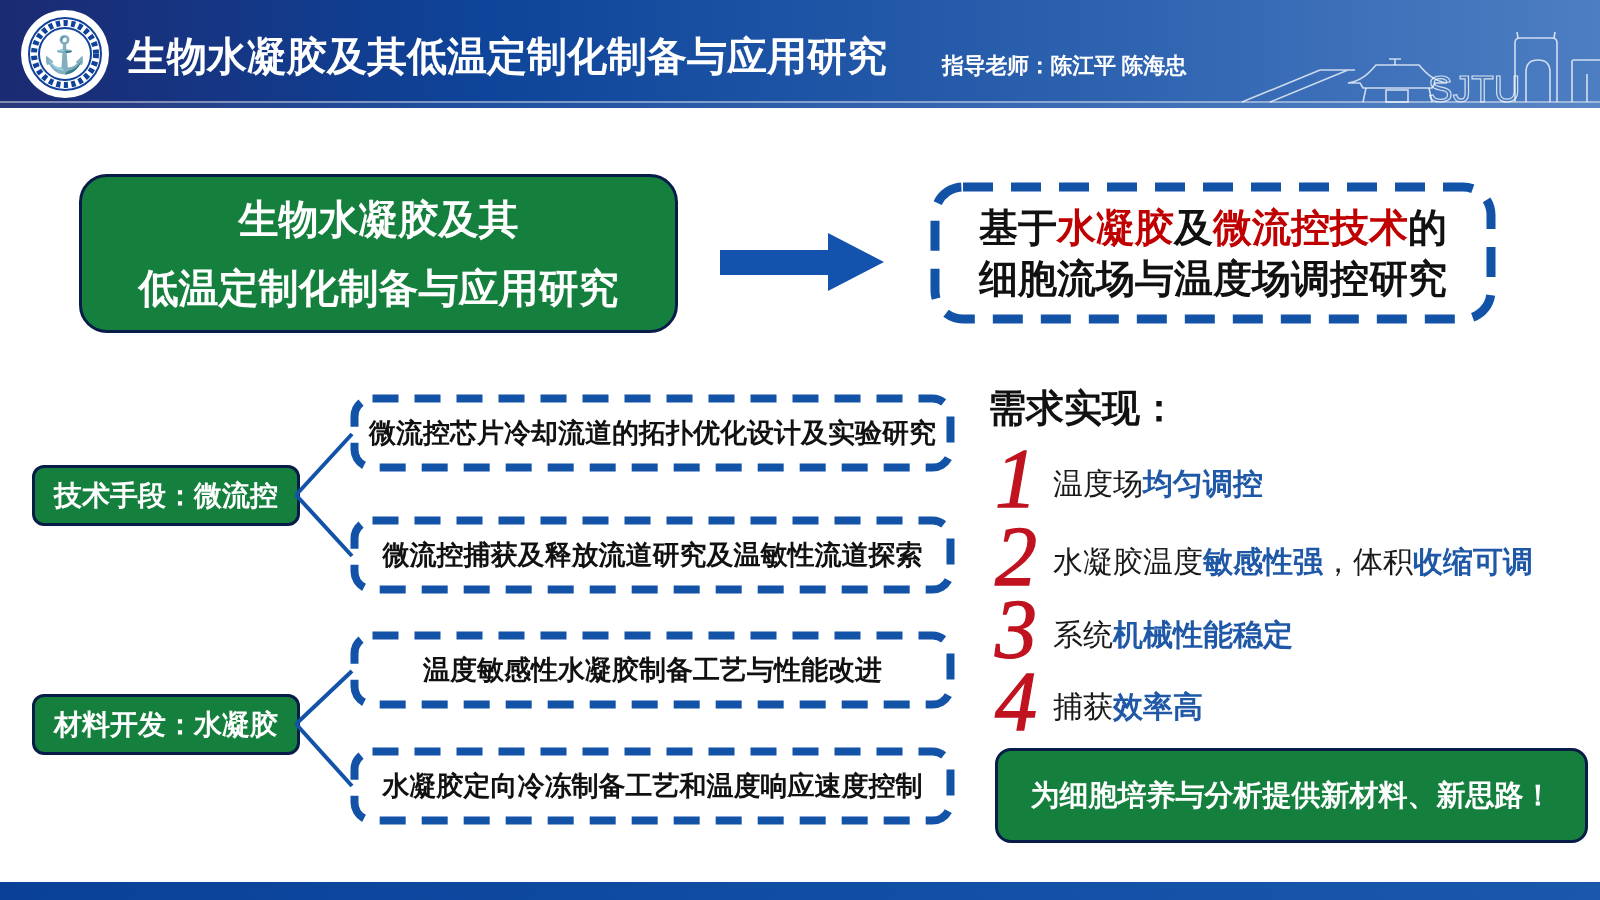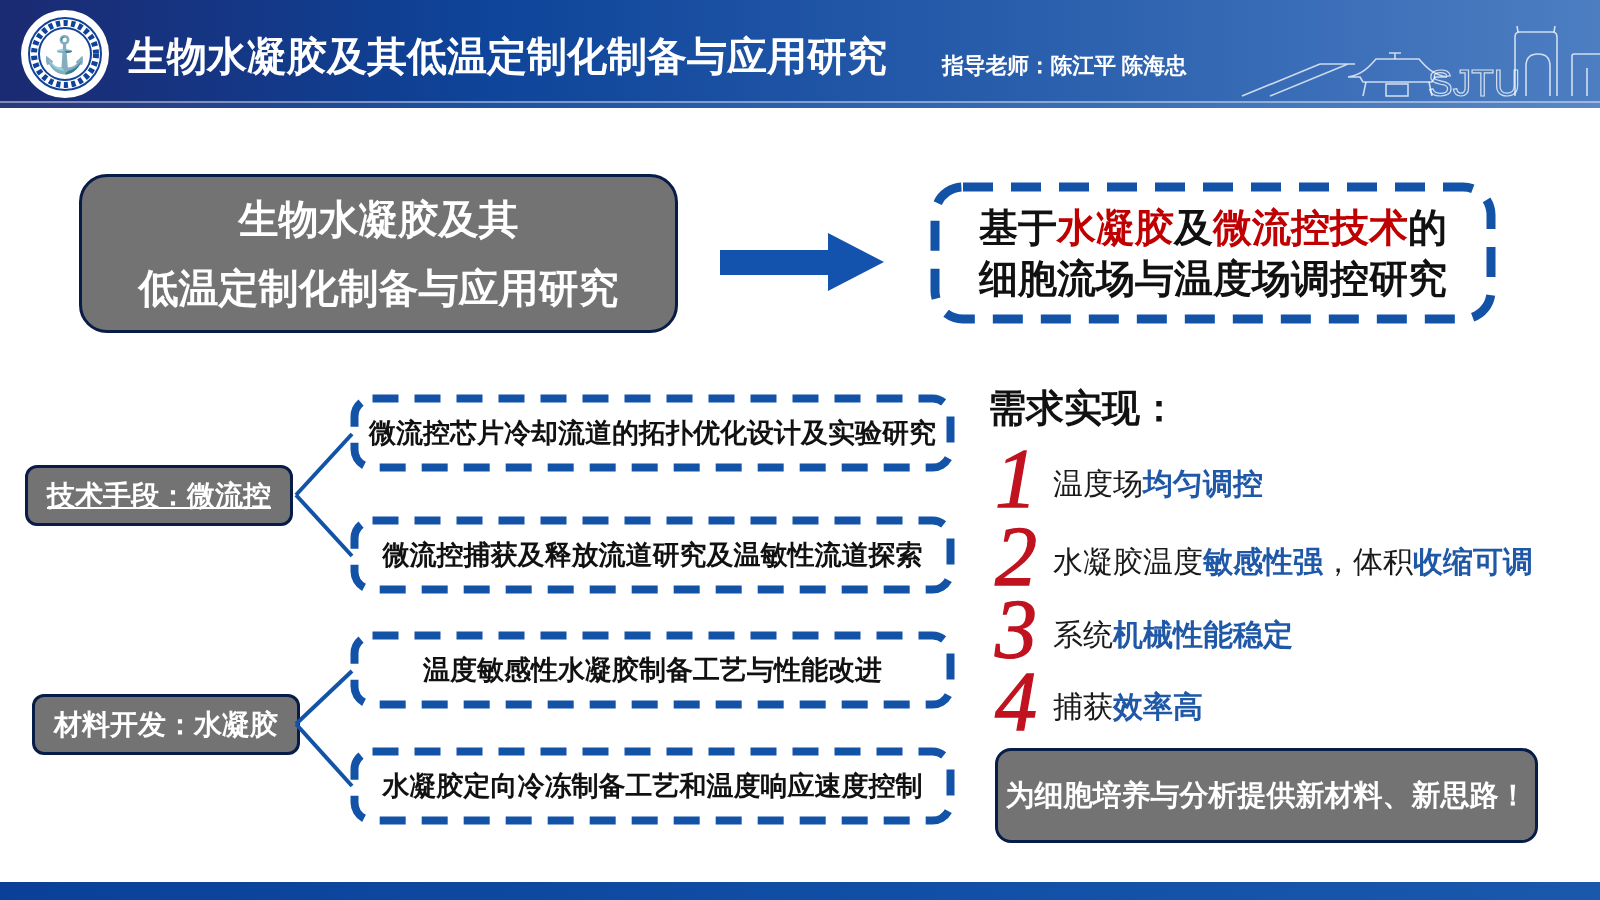--- a/index.html
+++ b/index.html
@@ -10,31 +10,31 @@
     background:linear-gradient(90deg,#1b2a72 0%, #0e4499 30%, #2e63b0 70%, #4d7ec2 100%); }
   .header-line { position:absolute; left:0; top:101px; width:1600px; height:1.5px;
     background:rgba(255,255,255,0.45); }
   .header-strip { position:absolute; left:0; top:102.5px; width:1600px; height:5.5px;
     background:rgba(255,255,255,0.07); }
   .logo { position:absolute; left:20px; top:9px; width:90px; height:90px; }
   .title { position:absolute; left:127px; top:34px; color:#fff; font-size:40px;
     line-height:44px; font-weight:bold; white-space:nowrap; }
   .credits { position:absolute; left:942px; top:37px; color:#fff; font-size:22px;
     font-weight:bold; line-height:31px; white-space:nowrap; letter-spacing:-0.3px;margin-top:13px; }
-  .skyline { position:absolute; left:810px; top:12px; width:790px; height:90px; }
+  .skyline { position:absolute; left:810px; top:18px; width:790px; height:90px; }
   
-  .solid-box { position:absolute; background:#737373; border:3px solid #081c48;
+  .solid-box { position:absolute; background:#15803d; border:3px solid #081c48;
     color:#fff; font-weight:bold; display:flex; flex-direction:column;
     align-items:center; justify-content:center; text-align:center; }
   .main-topic { left:79px; top:174px; width:599px; height:159px; border-radius:28px;
     font-size:40px; line-height:69px; }
   .branch-label { width:268px; height:61px; border-radius:12px; font-size:28px; }
-  .label-1 { left:25px; top:465px;text-decoration:underline; }
+  .label-1 { left:32px; top:465px; }
   .label-2 { left:32px; top:694px; }
-  .conclusion { left:995px; top:748px; width:543px; height:95px; border-radius:16px;
+  .conclusion { left:995px; top:748px; width:593px; height:95px; border-radius:16px;
     font-size:29px; }
   
   .arrow { position:absolute; left:720px; top:233px; }
   
   .dashed-box { position:absolute; display:flex; align-items:center; justify-content:center;
     text-align:center; color:#111; font-weight:bold; }
   .dashed-box svg.frame { position:absolute; left:0; top:0; }
   .goal-box { left:930px; top:182px; width:566px; height:142px; font-size:39px;
     line-height:51px; }
   .goal-text { position:relative; }

